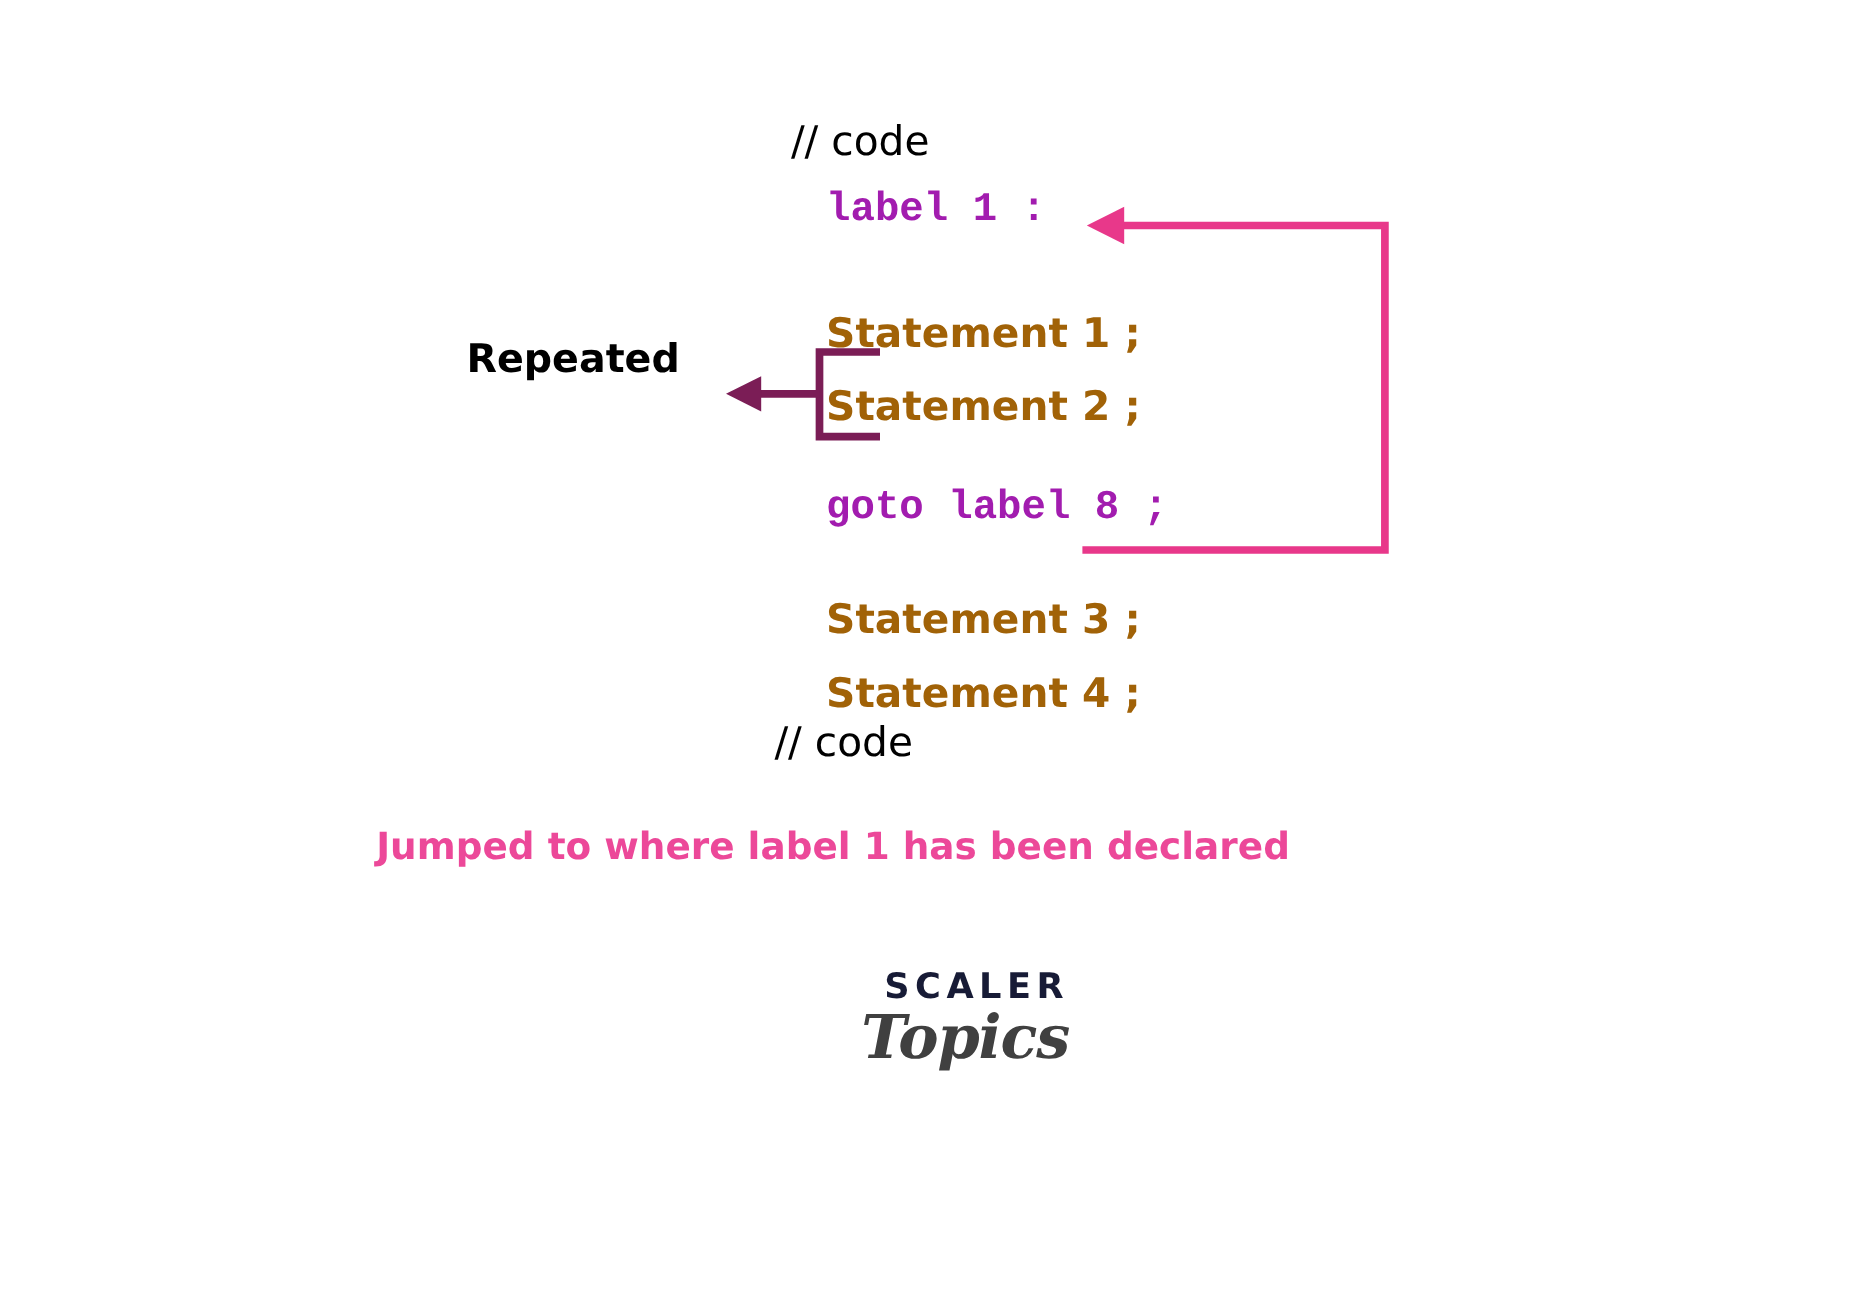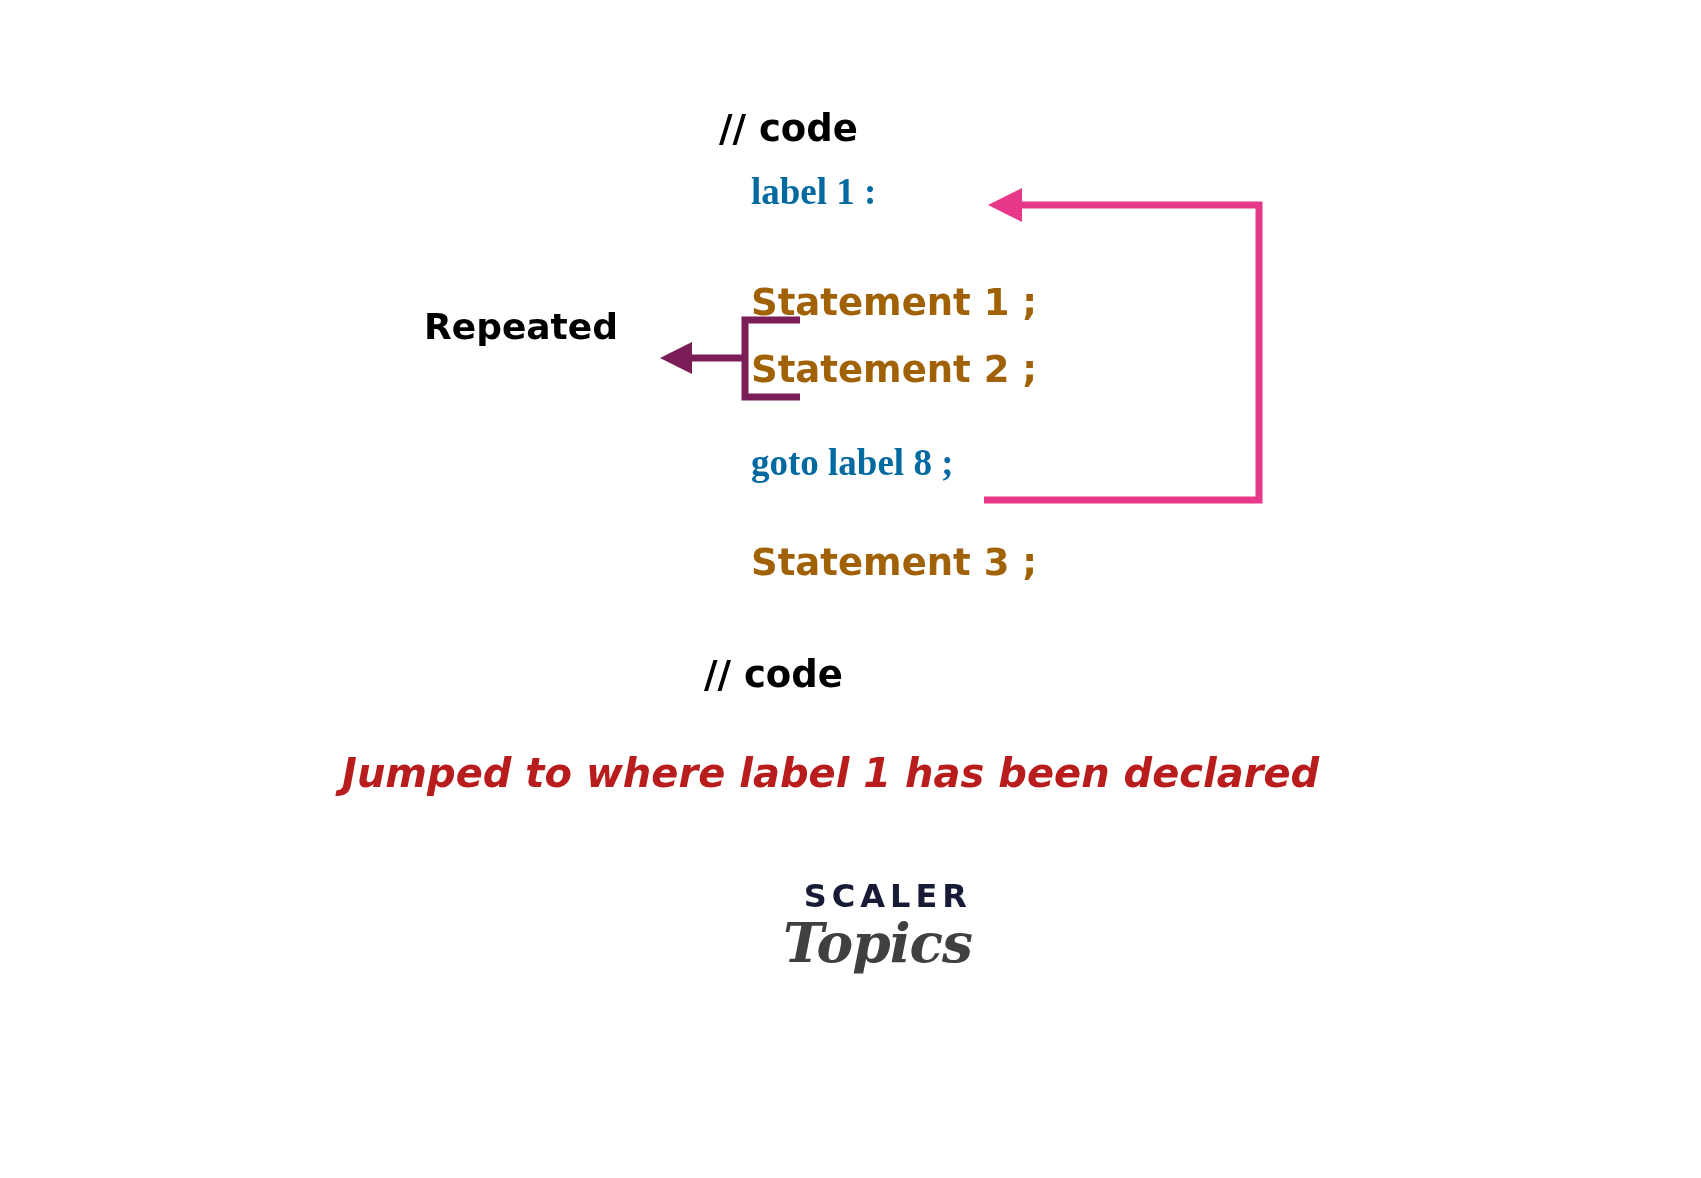--- a/index.html
+++ b/index.html
@@ -14,52 +14,51 @@
     position: relative;
     width: 1701px;
     height: 1178px;
     background: #ffffff;
     overflow: hidden;
   }
   .abs { position: absolute; white-space: nowrap; }
 
   .code-comment {
     font-family: "DejaVu Sans", sans-serif;
-    font-weight: 700;
+    font-weight: 400;
     font-size: 37px;
     color: #000000;
     letter-spacing: 0px;
   }
   .code-key {
-    font-family: Liberation Serif, serif;
+    font-family: Liberation Mono, monospace;
     font-weight: 700;
     font-size: 37px;
-    color: #0369a1;
+    color: #a21caf;
     letter-spacing: 0px;
   }
   .code-stmt {
     font-family: "DejaVu Sans", sans-serif;
     font-weight: 700;
     font-size: 37px;
     color: #a16207;
     letter-spacing: 0px;
   }
   .side-note {
     font-family: "DejaVu Sans", sans-serif;
     font-weight: 700;
     font-size: 36px;
     color: #000000;
   }
   .caption {
     font-family: "DejaVu Sans", sans-serif;
     font-weight: 700;
-    font-size: 40px;
-    color: #b91c1c;
+    font-size: 34px;
+    color: #ec4899;
     letter-spacing: 0px;
-    font-style: italic;
   }
 
   
   #connectors {
     position: absolute;
     left: 0; top: 0;
     width: 1701px;
     height: 1178px;
     pointer-events: none;
   }
@@ -115,20 +114,21 @@
   <div class="abs code-key" style="left:751px; top:170px;">label 1 :</div>
 
   <div class="abs code-stmt" style="left:751px; top:281px;">Statement 1 ;</div>
 
   <div class="abs code-stmt" style="left:751px; top:348px;">Statement 2 ;</div>
 
   <div class="abs code-key" style="left:751px; top:441px;">goto label 8 ;</div>
 
   <div class="abs code-stmt" style="left:751px; top:541px;">Statement 3 ;</div>
 
+  <div class="abs code-stmt" style="left:751px; top:609px;">Statement 4 ;</div>
 
   <div class="abs code-comment" style="left:704px; top:653px;">// code</div>
 
   <div class="abs side-note" style="left:424px; top:306px;">Repeated</div>
 
   <div class="abs caption" style="left:342px; top:750px;">Jumped to where label 1 has been declared</div>
 
   <div id="logo-block">
     <div class="logo-word">SCALER</div>
     <div class="logo-script">Topics</div>

